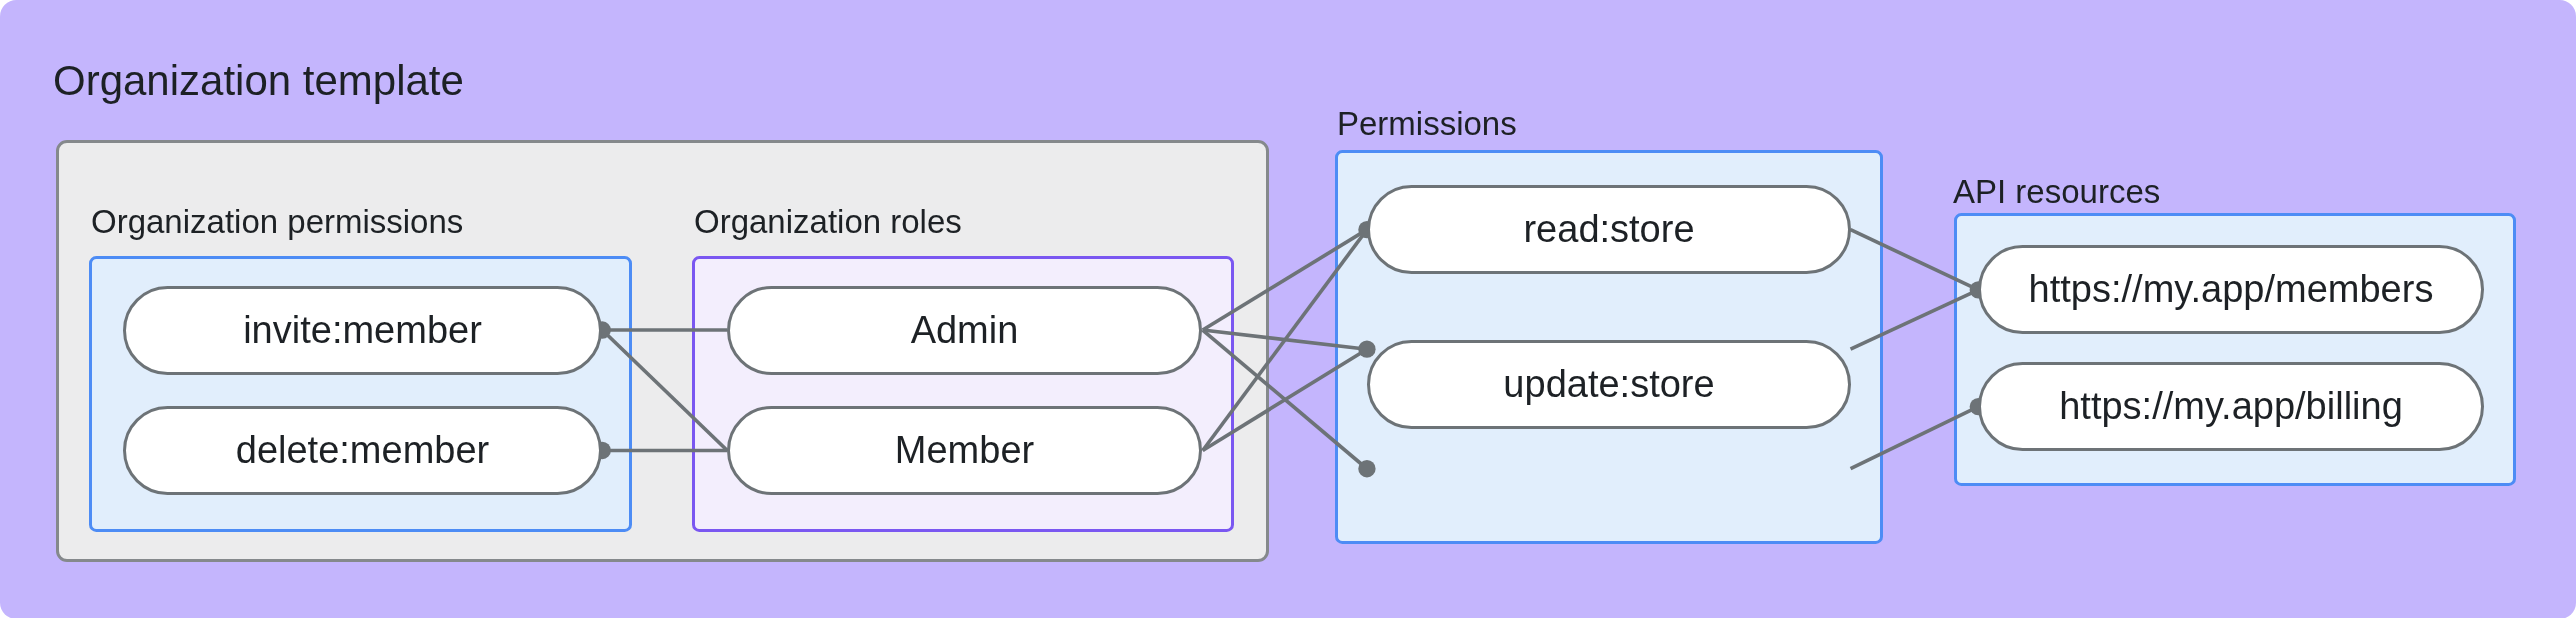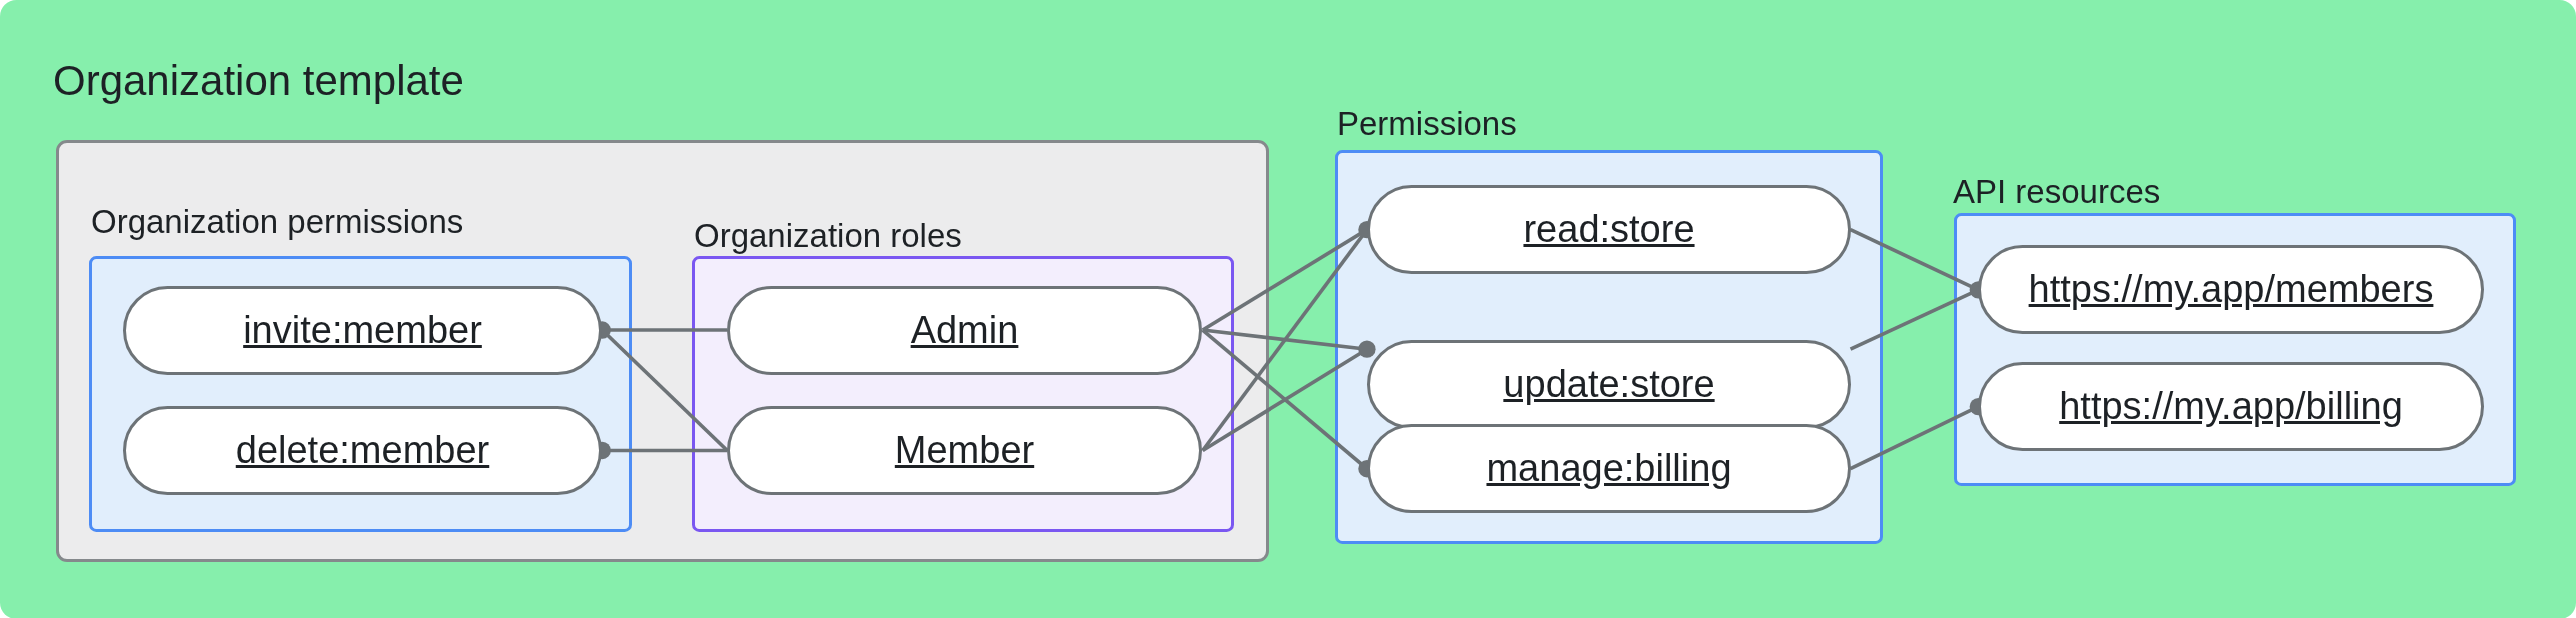--- a/index.html
+++ b/index.html
@@ -2,21 +2,21 @@
 <html style="font-size:14.6px"><head>
 <meta charset="utf-8">
 <style>
   html, body { margin: 0; padding: 0; background: #ffffff; }
   body { width: 2576px; height: 619px; font-family: "Liberation Sans", sans-serif; }
 
   #card {
     position: relative;
     width: 2576px;
     height: 619px;
-    background: #86efac;
+    background: #c4b5fd;
     border-radius: 16.4px;
     overflow: hidden;
     color: #1d2125;
   }
 
   .diagram-title {
     position: absolute;
     left: 53px; top: 57px;
     font-size: 42px;
     line-height: 1.15;
@@ -26,21 +26,21 @@
 
   .section-heading {
     position: absolute;
     font-size: 33px;
     line-height: 1.15;
     color: #1d2125;
     white-space: nowrap;
     margin-top: 30px;
   }
   #heading-org-permissions { left: 91px; top: 173px; }
-  #heading-org-roles       { left: 694px; top: 187px; }
+  #heading-org-roles       { left: 694px; top: 173px; }
   #heading-permissions     { left: 1337px; top: 75px; }
   #heading-api-resources   { left: 1953px; top: 143px; }
 
   .group-box {
     position: absolute;
     box-sizing: border-box;
     border-radius: 9px;
   }
   #box-org-template {
     left: 56px; top: 140px; width: 1213px; height: 422px;
@@ -70,21 +70,20 @@
     height: 89px;
     background: #ffffff;
     border: 3.2px solid #6d7377;
     border-radius: 912px;
     display: flex;
     align-items: center;
     justify-content: center;
     font-size: 38px;
     color: #1d2125;
     white-space: nowrap;
-    text-decoration: underline;
   }
   [data-node-id="invite"]  { left: 123px;  top: 286px; width: 479px; }
   [data-node-id="delete"]  { left: 123px;  top: 406px; width: 479px; }
   [data-node-id="admin"]   { left: 727px;  top: 286px; width: 475px; }
   [data-node-id="member"]  { left: 727px;  top: 406px; width: 475px; text-align: right; }
   [data-node-id="read"]    { left: 1367px; top: 185px; width: 484px; }
   [data-node-id="update"]  { left: 1367px; top: 305px; width: 484px; margin-top: 35px; }
   [data-node-id="manage"]  { left: 1367px; top: 424px; width: 484px; }
   [data-node-id="members"] { left: 1978px; top: 245px; width: 506px; }
   [data-node-id="billing"] { left: 1978px; top: 362px; width: 506px; text-align: center; }
@@ -135,18 +134,17 @@
       <circle cx="2168" cy="317.5" r="9.5" fill="#6d7377"></circle>
       <circle cx="2168" cy="445.5" r="9.5" fill="#6d7377"></circle>
     </svg>
 
   <div class="pill" data-node-id="invite">invite:member</div>
   <div class="pill" data-node-id="delete">delete:member</div>
   <div class="pill" data-node-id="admin">Admin</div>
   <div class="pill" data-node-id="member">Member</div>
   <div class="pill" data-node-id="read">read:store</div>
   <div class="pill" data-node-id="update">update:store</div>
-  <div class="pill" data-node-id="manage">manage:billing</div>
   <div class="pill" data-node-id="members">https://my.app/members</div>
   <div class="pill" data-node-id="billing">https://my.app/billing</div>
 
 </div>
 
 
 </body></html>

